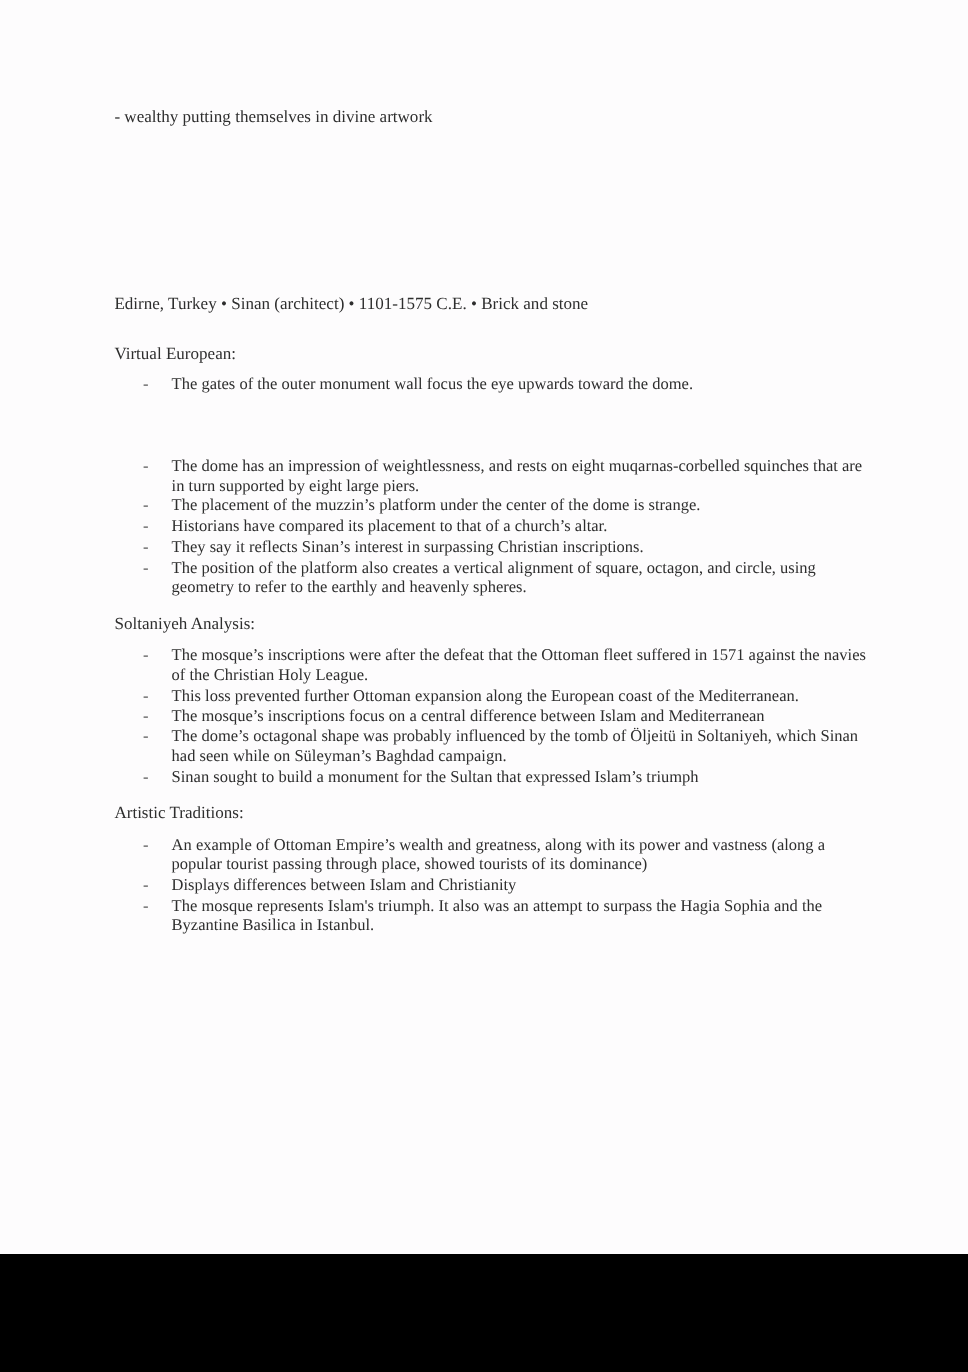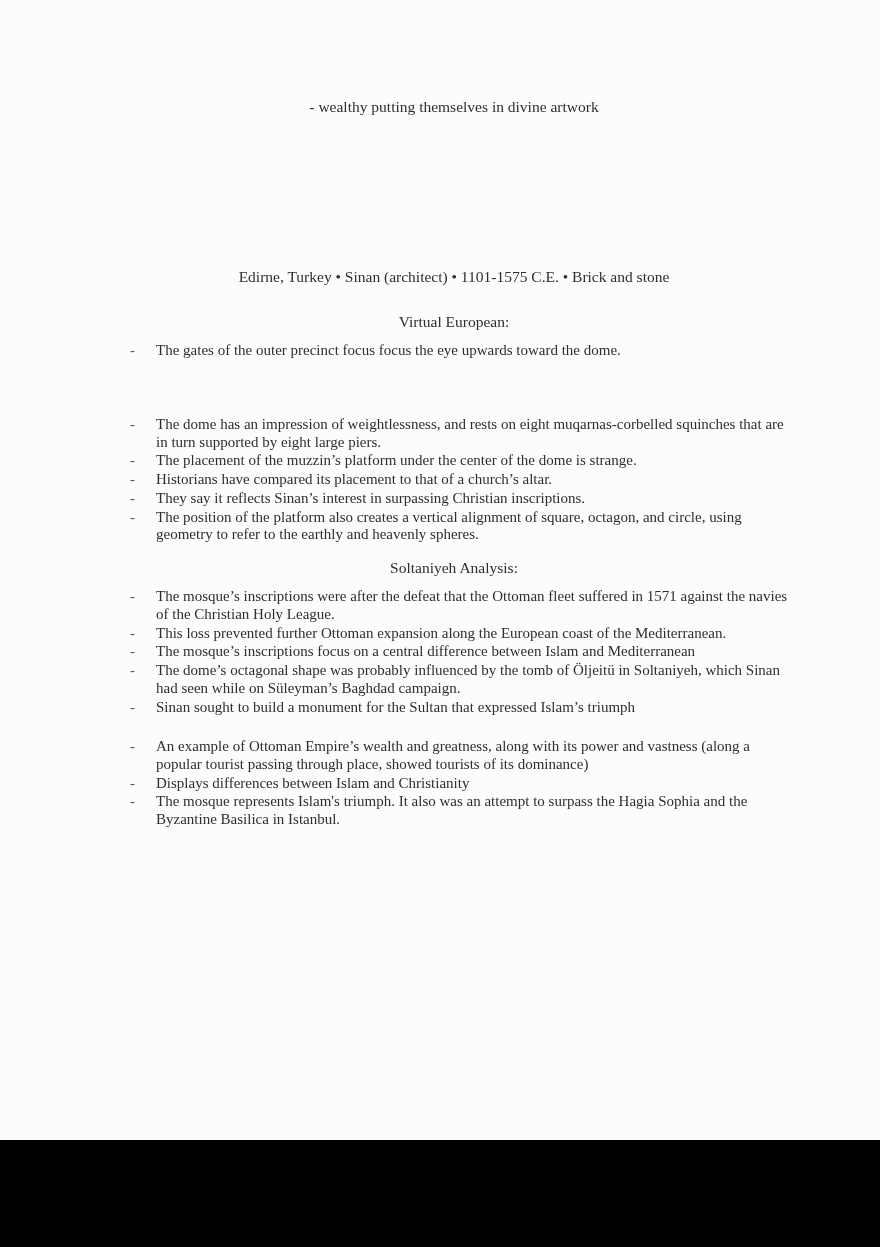--- a/index.html
+++ b/index.html
@@ -35,21 +35,20 @@
     width: 880px;
     height: 107px;
     background: #000000;
   }
 
   p.line {
     margin: 0 0 0 0;
     font-size: 15.5px;
     line-height: 1.45;
     color: #2e2e2e;
-    text-align: center;
   }
   .spacer-md { height: 22px; }
   .spacer-xl { height: 104px; }
   .spacer-sm { height: 12px; }
 
   .heading {
     font-size: 15.5px;
     font-weight: bold;
     color: #9d7b7b;
     letter-spacing: 0.2px;
@@ -103,21 +102,21 @@
     <div class="spacer-xl"></div>
 
     <div class="spacer-md"></div>
     <p class="line meta">Edirne, Turkey • Sinan (architect) • 1101-1575 C.E. • Brick and stone</p>
 
     <div class="spacer-md"></div>
     <p class="line section-label">Virtual European:</p>
     <ul class="dashlist">
       <li class="gap-item">
         <span class="dash">-</span>
-        <span class="txt">The gates of the outer precinct focus focus the eye upwards toward the dome.</span>
+        <span class="txt">The gates of the outer monument wall focus the eye upwards toward the dome.</span>
       </li>
       <li class="li-space">
         <span class="dash">-</span>
         <span class="txt">The dome has an impression of weightlessness, and rests on eight muqarnas-corbelled squinches that are in turn supported by eight large piers.</span>
       </li>
       <li class="li-space">
         <span class="dash">-</span>
         <span class="txt">The placement of the muzzin’s platform under the center of the dome is strange.</span>
       </li>
       <li class="li-space">
@@ -153,20 +152,21 @@
         <span class="dash">-</span>
         <span class="txt">The dome’s octagonal shape was probably influenced by the tomb of Öljeitü in Soltaniyeh, which Sinan had seen while on Süleyman’s Baghdad campaign.</span>
       </li>
       <li class="li-space">
         <span class="dash">-</span>
         <span class="txt">Sinan sought to build a monument for the Sultan that expressed Islam’s triumph</span>
       </li>
     </ul>
 
     <div class="spacer-sm"></div>
+    <p class="line section-label">Artistic Traditions:</p>
     <ul class="dashlist">
       <li class="li-space">
         <span class="dash">-</span>
         <span class="txt">An example of Ottoman Empire’s wealth and greatness, along with its power and vastness (along a popular tourist passing through place, showed tourists of its dominance)</span>
       </li>
       <li class="li-space">
         <span class="dash">-</span>
         <span class="txt">Displays differences between Islam and Christianity</span>
       </li>
       <li class="li-space">

